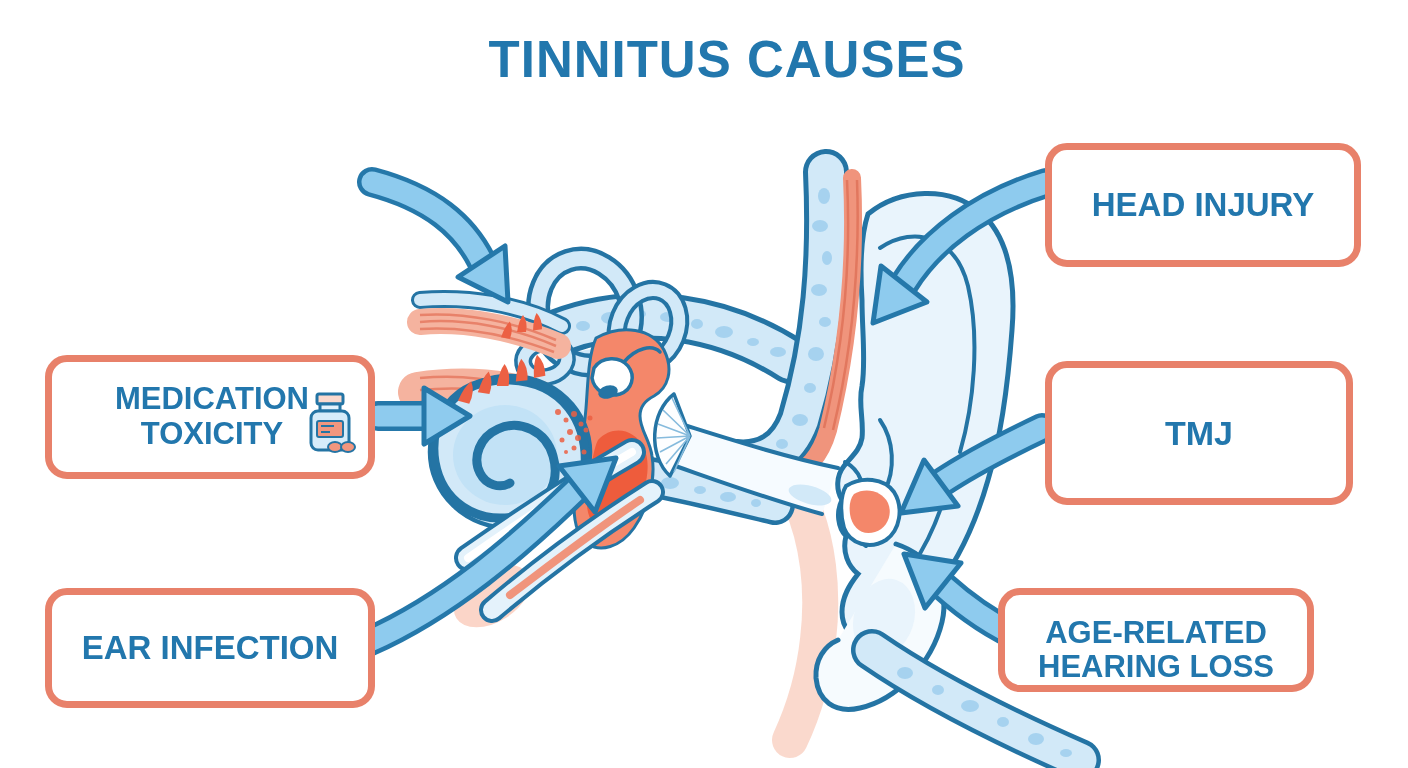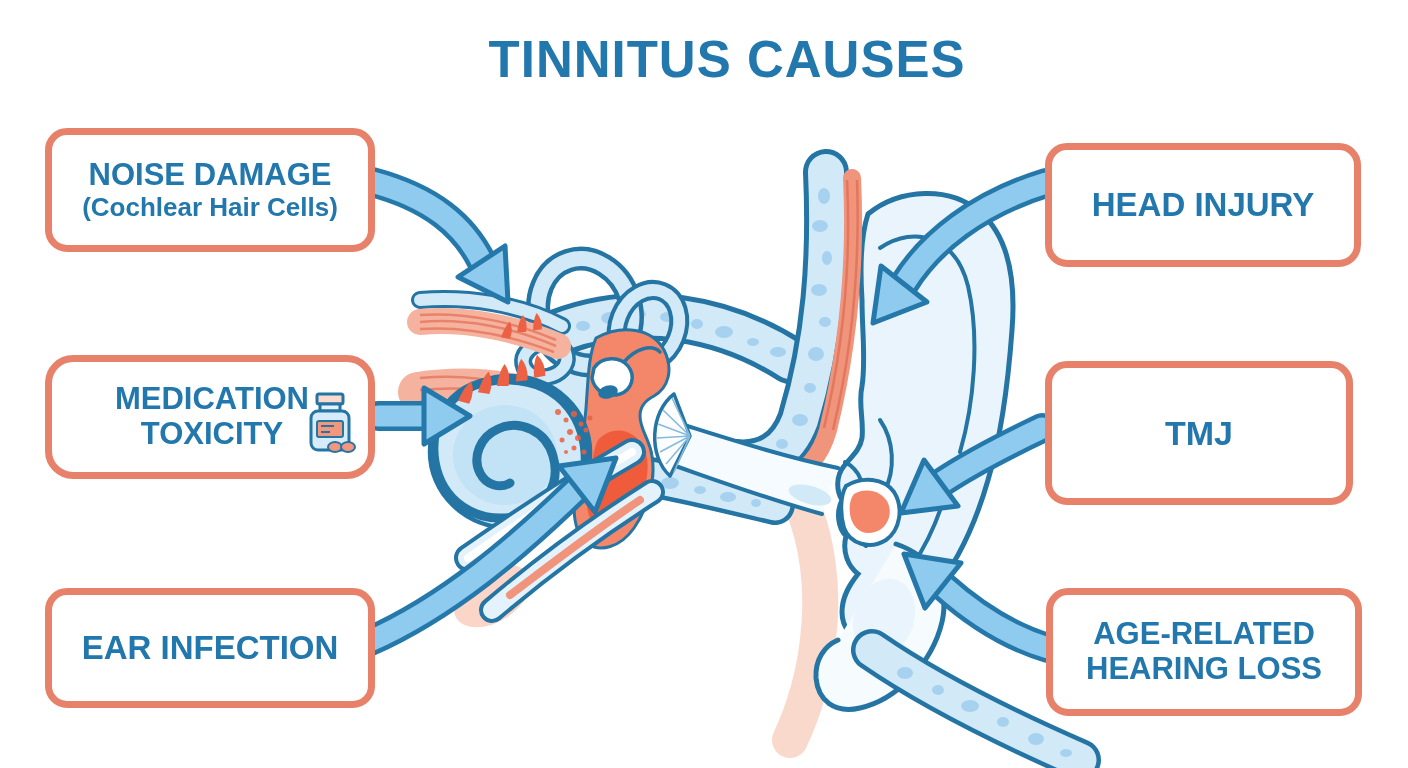--- a/index.html
+++ b/index.html
@@ -7,28 +7,28 @@
          font-family:"Liberation Sans", sans-serif;}
   #title{position:absolute;top:30px;left:0;width:100%;text-align:center;
          font-size:51px;font-weight:bold;letter-spacing:1px;color:var(--title,#2277ad);padding-left:23px;}
   .cause-box{position:absolute;background:#fff;border:7px solid var(--box-border,#e8816a);
          border-radius:22px;display:flex;flex-direction:column;justify-content:center;
          align-items:center;text-align:center;color:var(--box-text,#2277ad);
          font-weight:bold;box-sizing:border-box;line-height:1.12;}
   .cause-box .lbl{display:block;}
   .cause-box .sub{display:block;font-size:26px;}
   #box-noise{left:45px;top:128px;width:330px;height:124px;font-size:31px;}
-  #box-med{left:45px;top:355px;width:330px;height:124px;font-size:31px;border-radius:28px;}
+  #box-med{left:45px;top:355px;width:330px;height:124px;font-size:31px;}
   #box-med .lbl{max-width:236px;padding-left:4px;}
   #box-med .pill{position:absolute;right:12px;bottom:10px;}
   #box-ear{left:45px;top:588px;width:330px;height:120px;font-size:33px;}
   #box-head{left:1045px;top:128px;width:316px;height:124px;font-size:33px;margin-top:15px;}
   #box-tmj{left:1045px;top:361px;width:308px;height:144px;font-size:34px;text-align:right;}
   #box-tmj .sub{font-size:27px;max-width:290px;}
-  #box-age{left:1046px;top:588px;width:316px;height:128px;font-size:31px;}
+  #box-age{left:998px;top:588px;width:316px;height:104px;font-size:31px;justify-content:flex-end;}
   #box-age .lbl{max-width:250px;}
   #ear-svg{position:absolute;left:0;top:0;}
   .oln{stroke:var(--ear-outline,#2474a4);fill:none;stroke-linecap:round;}
   .band-d{stroke:var(--ear-outline,#2474a4);fill:none;stroke-linecap:round;}
   .band-l{stroke:var(--ear-light,#d2e9f8);fill:none;stroke-linecap:round;}
   .spot{fill:var(--bone-spot,#a6d2ef);}
   .shaft-d{stroke:var(--arrow-stroke,#2578aa);fill:none;stroke-linecap:round;}
   .shaft-l{stroke:var(--arrow-fill,#8ecbee);fill:none;stroke-linecap:round;}
   .ahead{fill:var(--arrow-fill,#8ecbee);stroke:var(--arrow-stroke,#2578aa);
          stroke-width:5;stroke-linejoin:round;}
@@ -249,24 +249,20 @@
       <path class="shaft-l" d="M 1042,428 C 1000,448 968,465 941,483" stroke-width="21"></path>
       <polygon class="ahead" points="901,513 924,460 958,506"></polygon>
     </g>
     <g>
       <path class="shaft-d" d="M 1048,648 C 1005,635 972,612 943,586" stroke-width="30"></path>
       <path class="shaft-l" d="M 1048,648 C 1005,635 972,612 943,586" stroke-width="21"></path>
       <polygon class="ahead" points="904,554 961,563 925,608"></polygon>
     </g>
   </svg>
 
-  <div id="box-noise" class="cause-box">
-    <span class="lbl">NOISE DAMAGE</span>
-    <span class="sub">(Cochlear Hair Cells)</span>
-  </div>
 
   <div id="box-med" class="cause-box">
     <span class="lbl">MEDICATION TOXICITY</span>
     <span class="pill">
       <svg width="52" height="62" viewBox="0 0 52 62">
         <rect x="13" y="2" width="26" height="10" rx="2" fill="#fbd9cd" stroke="#2474a4" stroke-width="3"></rect>
         <rect x="16" y="12" width="20" height="7" fill="#e3f2fc" stroke="#2474a4" stroke-width="3"></rect>
         <rect x="7" y="19" width="38" height="39" rx="7" fill="#d6ecfa" stroke="#2474a4" stroke-width="3"></rect>
         <rect x="13" y="29" width="26" height="16" rx="2" fill="#f2967e" stroke="#2474a4" stroke-width="2"></rect>
         <line x1="17" y1="34" x2="30" y2="34" stroke="#2474a4" stroke-width="2"></line>

